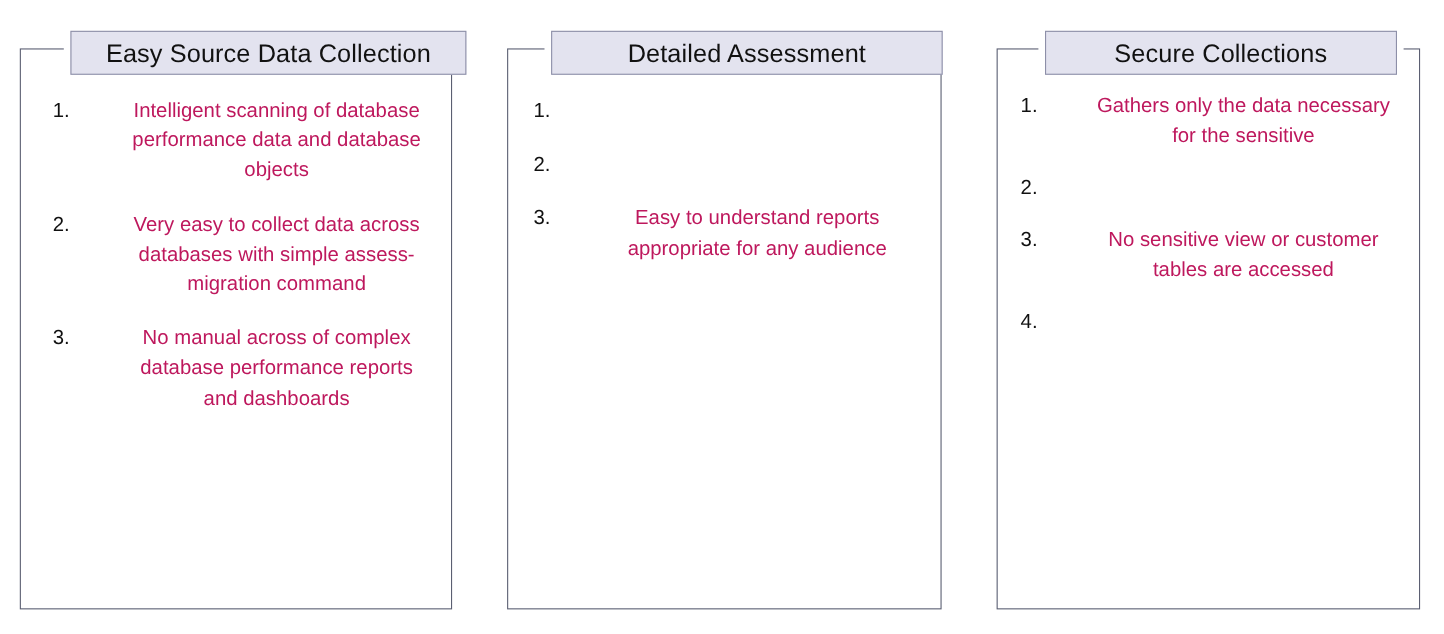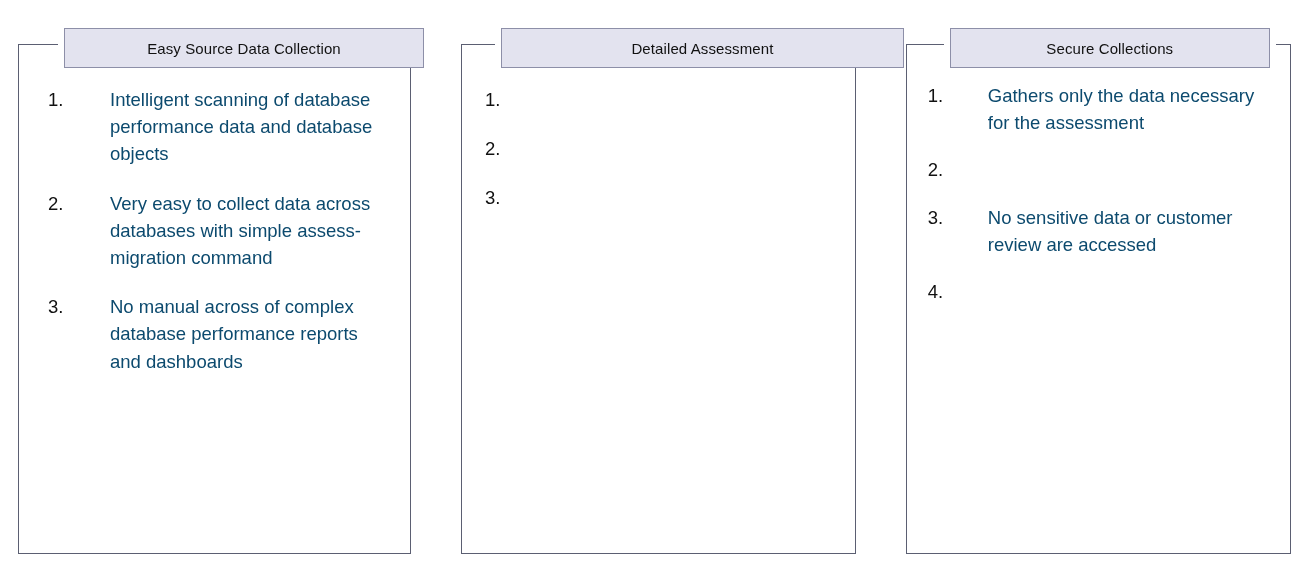--- a/index.html
+++ b/index.html
@@ -55,21 +55,21 @@
     position: absolute;
     top: 14px;
     z-index: 3;
     background: #e3e3ef;
     border: 1.2px solid #8d8fa8;
     box-sizing: border-box;
     height: 40px;
     display: flex;
     align-items: center;
     justify-content: center;
-    font-size: 15px;
+    font-size: 23px;
     color: #111111;
     letter-spacing: 0.1px;
     white-space: nowrap;
   }
   .panel-body {
     position: absolute;
     top: 72px;
     left: 0;
     right: 0;
     bottom: 12px;
@@ -90,33 +90,34 @@
     line-height: 1.47;
   }
   .num {
     flex: 0 0 auto;
     text-align: left;
     color: #111111;
     font-size: 18.5px;
   }
   .txt {
     flex: 1 1 auto;
-    color: #0c4a6e;
+    color: #be185d;
+    text-align: center;
   }
 
   
   #panel-1 { width: 408px; }
   #panel-1 .panel-header { left: 46px; width: 360px; }
   #panel-1 .frame-gap { left: 40px; width: 372px; }
   #panel-1 .panel-body { padding: 0 18px 0 30px; }
   #panel-1 .num { width: 62px; }
 
   
   #panel-2 { width: 410px; margin-left: 28px; }
-  #panel-2 .panel-header { left: 40px; width: 403px; }
+  #panel-2 .panel-header { left: 40px; width: 356px; }
   #panel-2 .frame-gap { left: 34px; width: 367px; }
   #panel-2 .panel-body { padding: 0 24px 0 24px; }
   #panel-2 .num { width: 60px; }
 
   
   #panel-3 { width: 400px; margin-left: 28px; }
   #panel-3 .panel-header { left: 44px; width: 320px; }
   #panel-3 .frame-gap { left: 38px; width: 332px; }
   #panel-3 .panel-body { padding: 0 18px 0 22px; }
   #panel-3 .num { width: 60px; }
@@ -157,41 +158,42 @@
     <div class="panel-body">
       <ol class="items">
         <li>
           <span class="num">1.</span>
         </li>
         <li>
           <span class="num">2.</span>
         </li>
         <li>
           <span class="num">3.</span>
+          <span class="txt">Easy to understand reports appropriate for any audience</span>
         </li>
       </ol>
     </div>
   </div>
 
   <div class="panel" id="panel-3">
     <div class="panel-frame"></div>
     <div class="frame-gap"></div>
     <div class="panel-header">Secure Collections</div>
     <div class="panel-body">
       <ol class="items">
         <li>
           <span class="num">1.</span>
-          <span class="txt">Gathers only the data necessary for the assessment</span>
+          <span class="txt">Gathers only the data necessary for the sensitive</span>
         </li>
         <li>
           <span class="num">2.</span>
         </li>
         <li>
           <span class="num">3.</span>
-          <span class="txt">No sensitive data or customer review are accessed</span>
+          <span class="txt">No sensitive view or customer tables are accessed</span>
         </li>
         <li>
           <span class="num">4.</span>
         </li>
       </ol>
     </div>
   </div>
 
 </div>
 

